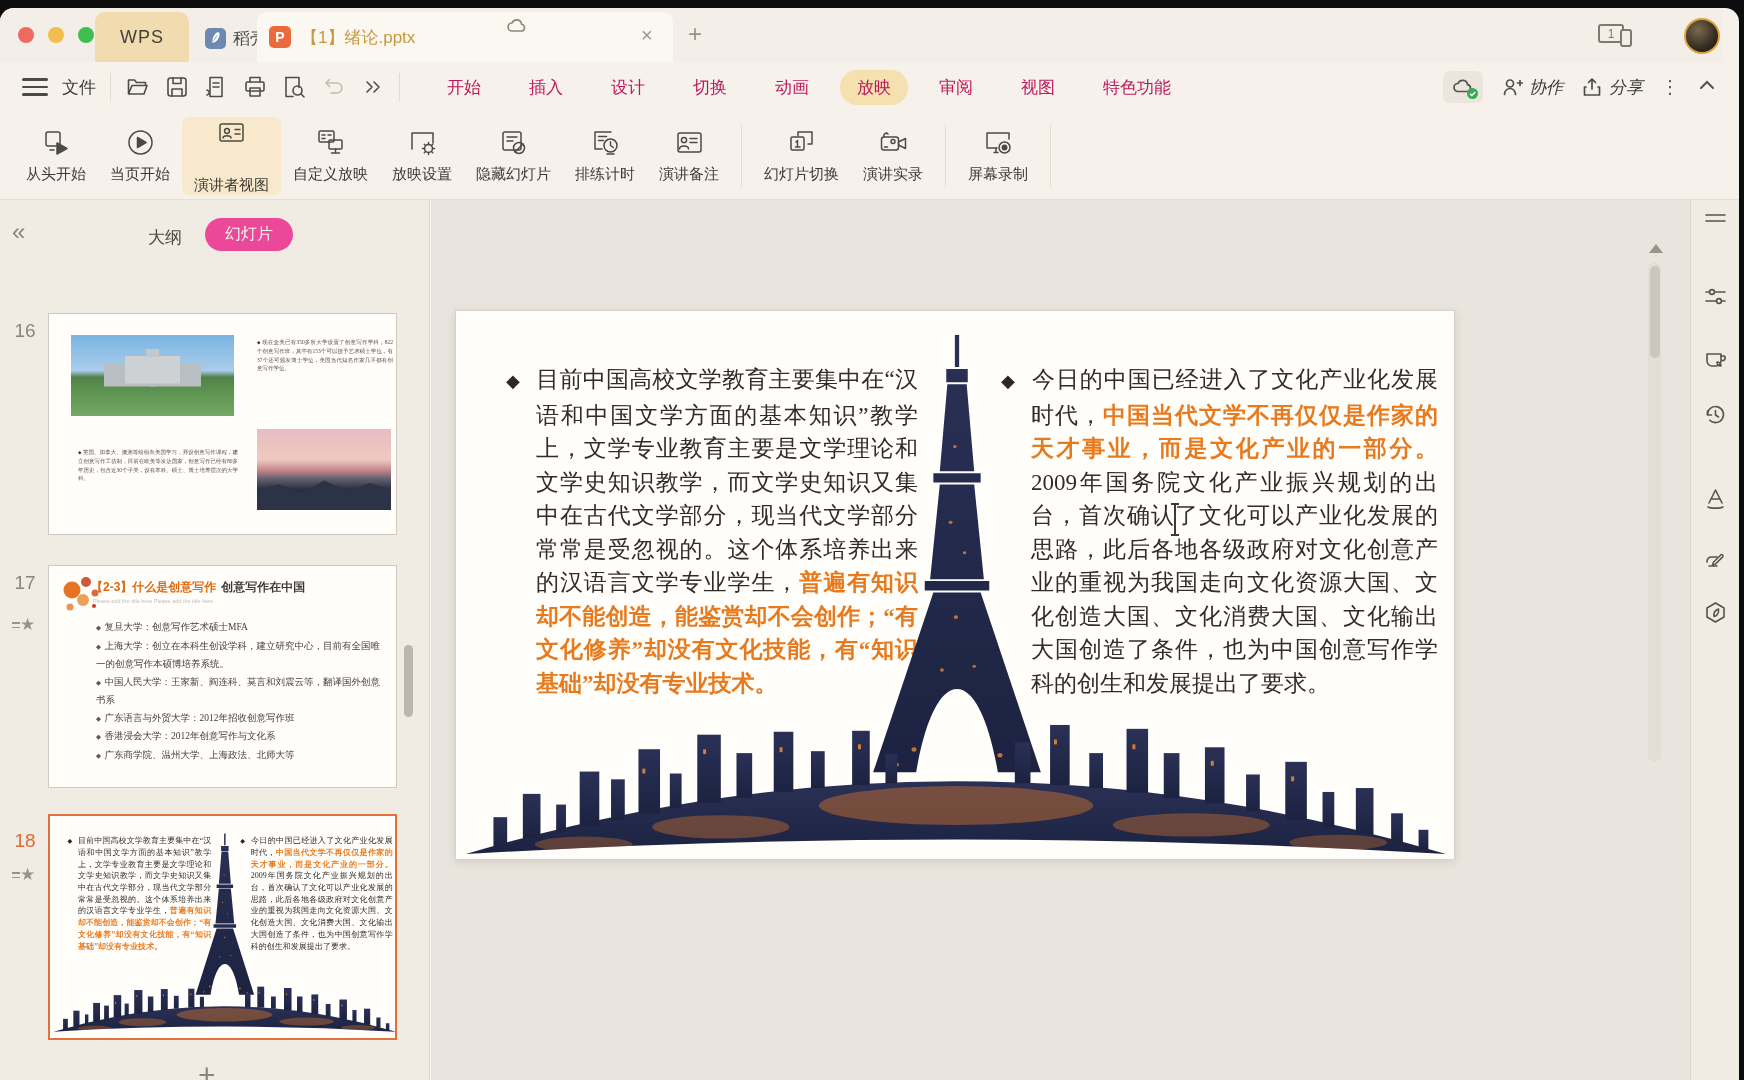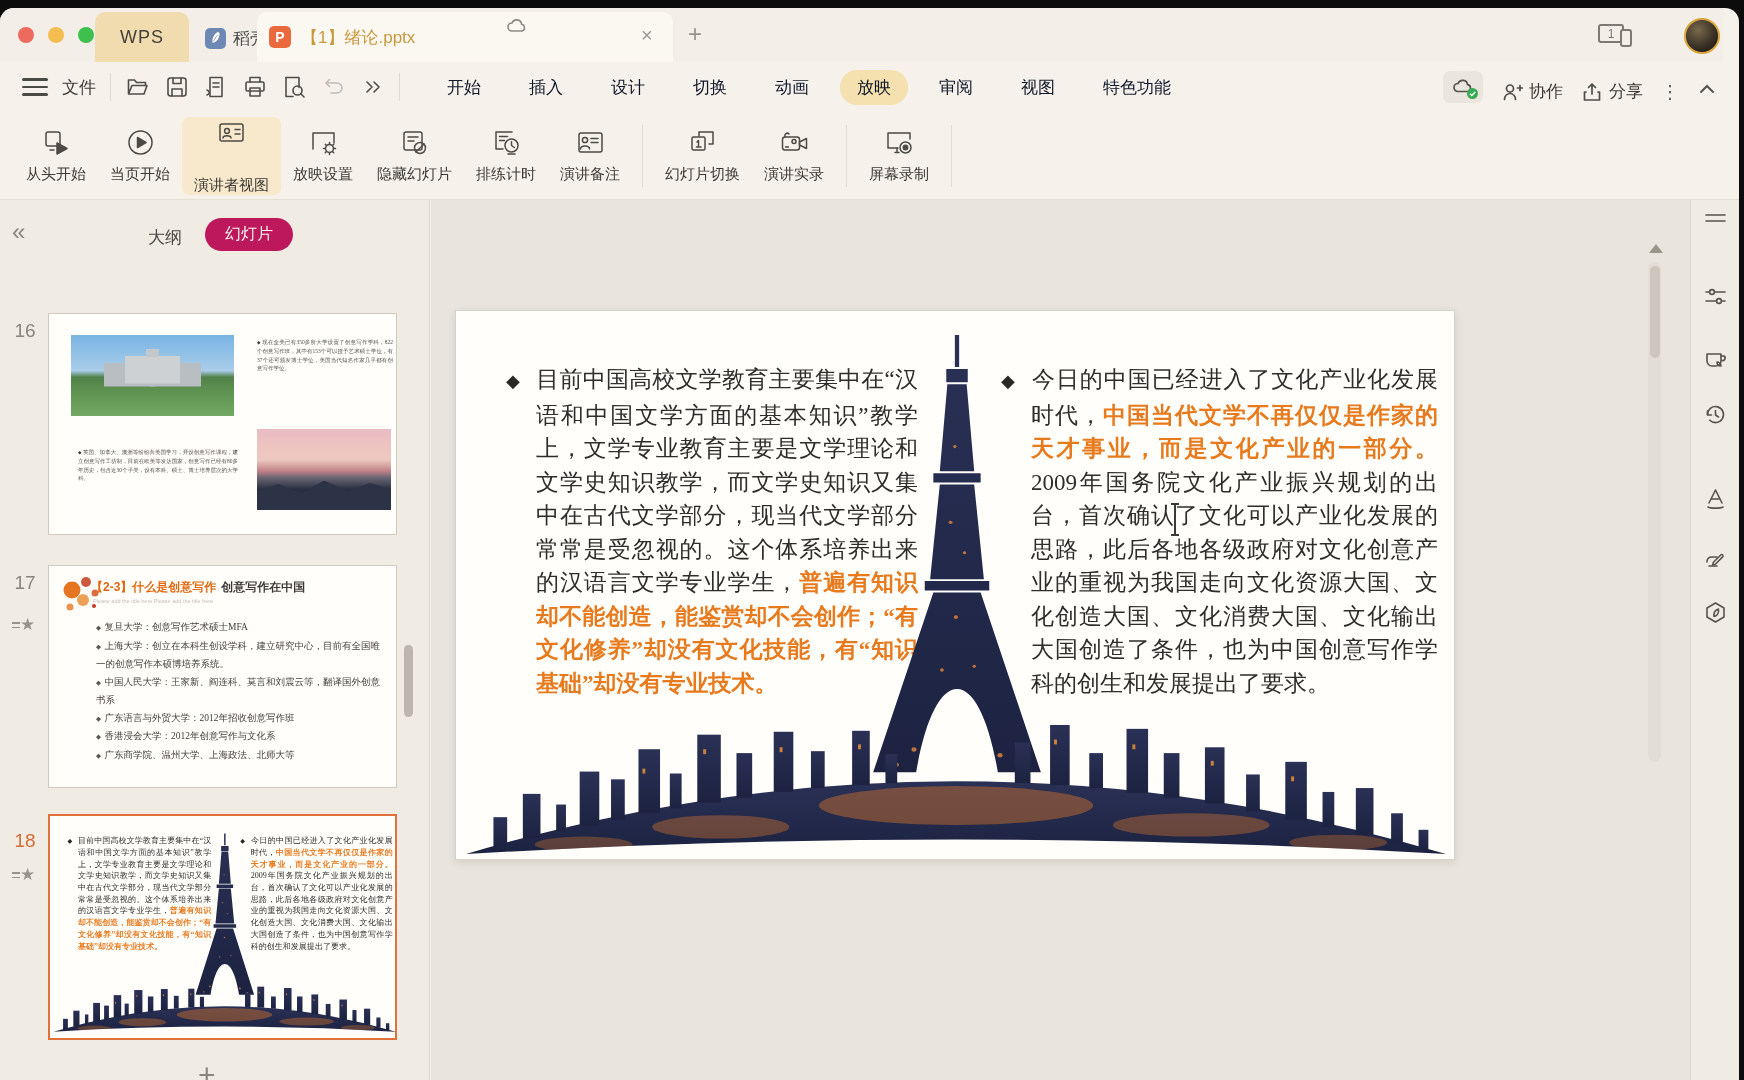--- a/index.html
+++ b/index.html
@@ -43,23 +43,23 @@
   .hamburger { margin-left:22px; width:26px; display:flex; flex-direction:column; gap:5px; }
   .hamburger i { display:block; height:2.5px; background:#4b4b46; border-radius:2px; }
   .m-file { margin-left:14px; font-size:17px; color:#3d3b36; }
   .vdiv { width:1px; height:28px; background:#e0dacf; margin:0 14px; }
   .qicons { display:flex; align-items:center; gap:13px; }
   .qicon { width:26px; height:26px; }
   .qicon svg { width:26px; height:26px; stroke:#4f4d48; stroke-width:1.6; fill:none;
                stroke-linecap:round; stroke-linejoin:round; }
   .qicon.disabled svg { stroke:#c2bcb1; }
   .mtabs { display:flex; align-items:center; margin-left:16px; gap:14px; }
-  .mtab { font-size:17px; color:#0f172a; padding:6px 17px; border-radius:17px; white-space:nowrap; }
+  .mtab { font-size:17px; color:#be185d; padding:6px 17px; border-radius:17px; white-space:nowrap; }
   .mtab.active { background:#f5e1b0; }
-  .menu-right { margin-left:auto; display:flex; align-items:flex-end; gap:18px; margin-right:22px; }
+  .menu-right { margin-left:auto; display:flex; align-items:center; gap:18px; margin-right:22px;font-style:italic; }
   .cloud-btn { width:40px; height:32px; border-radius:7px; background:#ebe6dd;
                display:flex; align-items:center; justify-content:center; position:relative; }
   .m-act { display:flex; align-items:center; gap:6px; font-size:17px; color:#3d3b36; }
   .m-act svg { width:22px; height:22px; stroke:#4f4d48; stroke-width:1.7; fill:none;
                stroke-linecap:round; stroke-linejoin:round; }
   .overflow-v { font-size:18px; color:#55534e; }
   .collapse-rib svg { width:20px; height:20px; stroke:#55534e; stroke-width:2; fill:none; stroke-linecap:round; }
 
   
   .ribbon { position:absolute; top:104px; left:0; right:0; height:88px; background:#f6f2eb;
@@ -72,21 +72,21 @@
   .rbl { font-size:15px; color:#3c3a35; white-space:nowrap; display:flex; align-items:center; gap:4px; }
   .rdiv { width:1px; height:62px; background:#e4ded2; margin:0 10px; }
 
   
   .content { position:absolute; top:192px; left:0; right:0; bottom:0; }
   .panel { position:absolute; left:0; top:0; bottom:0; width:430px; background:#f0ebe3;
            border-right:1px solid #ddd7cc; }
   .panel-head { position:absolute; top:0; left:0; right:0; height:66px; }
   .collapse-panel { position:absolute; left:12px; top:18px; font-size:24px; color:#8a867e; }
   .ptab-outline { position:absolute; left:148px; top:26px; font-size:17px; color:#4c4a45; }
-  .ptab-slides { position:absolute; left:205px; top:18px; padding:6px 20px; background:#be185d;
+  .ptab-slides { position:absolute; left:205px; top:18px; padding:6px 20px; background:#ec4899;
                  color:#f5f3ee; font-size:16px; border-radius:17px; }
 
   .snum { position:absolute; left:8px; width:34px; text-align:center; font-size:19px; color:#8b867d; }
   .snum.sel { color:#d96b35;margin-top:8px; }
   .star-badge { position:absolute; left:12px; width:30px; color:#97938b; }
   .star-badge .bars { position:absolute; left:0; top:5px; width:8px; }
   .star-badge .bars i { display:block; height:1.5px; background:#97938b; margin:3px 0; }
   .star-badge .st { margin-left:8px; font-size:17px; }
 
   .thumb { position:absolute; left:48px; width:349px; background:#fffefb;
@@ -391,20 +391,29 @@
       <svg viewBox="0 0 31 31">
           <rect x="4" y="7" width="23" height="17" rx="2"></rect>
           <circle cx="11" cy="14" r="2.4"></circle>
           <path d="M7 21 c0-3 8-3 8 0"></path>
           <path d="M19 12.5 h5 M19 17 h5"></path>
         </svg>
       <span class="rbl">演讲者视图</span>
     </div>
     <div class="rb">
       <svg viewBox="0 0 31 31">
+          <rect x="4" y="4" width="15" height="11" rx="1.5"></rect>
+          <path d="M7 8 h3 M7 11.5 h3 M13 8 h3"></path>
+          <rect x="14" y="13" width="13" height="9" rx="1"></rect>
+          <path d="M20.5 22 v4 M16.5 26 h8"></path>
+        </svg>
+      <span class="rbl">自定义放映</span>
+    </div>
+    <div class="rb">
+      <svg viewBox="0 0 31 31">
           <path d="M5 22 V6 h21 v10"></path>
           <circle cx="21.5" cy="21.5" r="4"></circle>
           <path d="M21.5 15.5 v2 M21.5 25.5 v2 M15.5 21.5 h2 M25.5 21.5 h2 M17.3 17.3 l1.4 1.4 M24.3 24.3 l1.4 1.4 M25.7 17.3 l-1.4 1.4 M18.7 24.3 l-1.4 1.4"></path>
         </svg>
       <span class="rbl">放映设置</span>
     </div>
     <div class="rb">
       <svg viewBox="0 0 31 31">
           <rect x="5" y="5" width="18" height="18" rx="2"></rect>
           <path d="M9 10 h10 M9 14 h6"></path>

